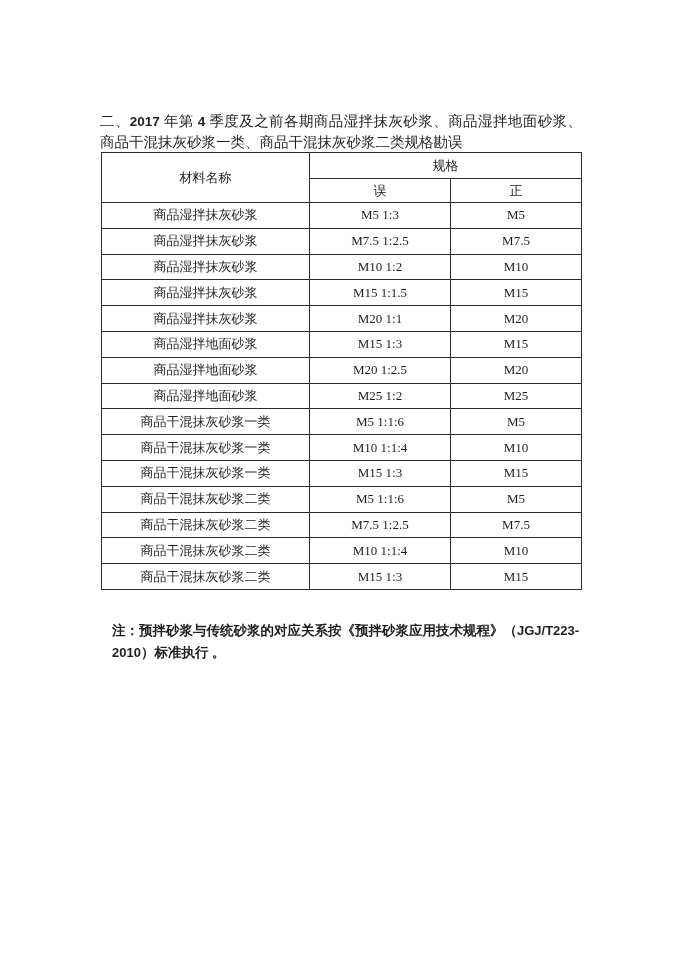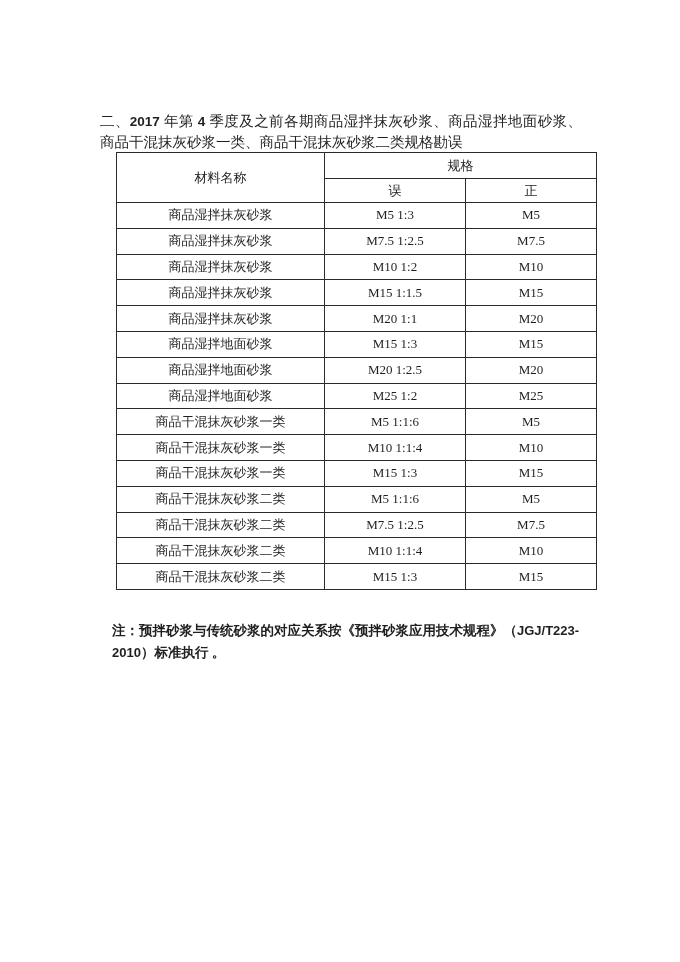--- a/index.html
+++ b/index.html
@@ -22,21 +22,21 @@
     line-height: 20.5px;
     text-align: justify;
   }
   .heading .num {
     font-family: "Liberation Sans", sans-serif;
     font-weight: bold;
     font-size: 13.5px;
   }
   table.errata {
     position: absolute;
-    left: 116px;
+    left: 101px;
     top: 152px;
     width: 480px;
     border-collapse: collapse;
     table-layout: fixed;
   }
   table.errata th, table.errata td {
     border: 1px solid #2b2b2b;
     text-align: center;
     vertical-align: middle;
     font-weight: normal;

